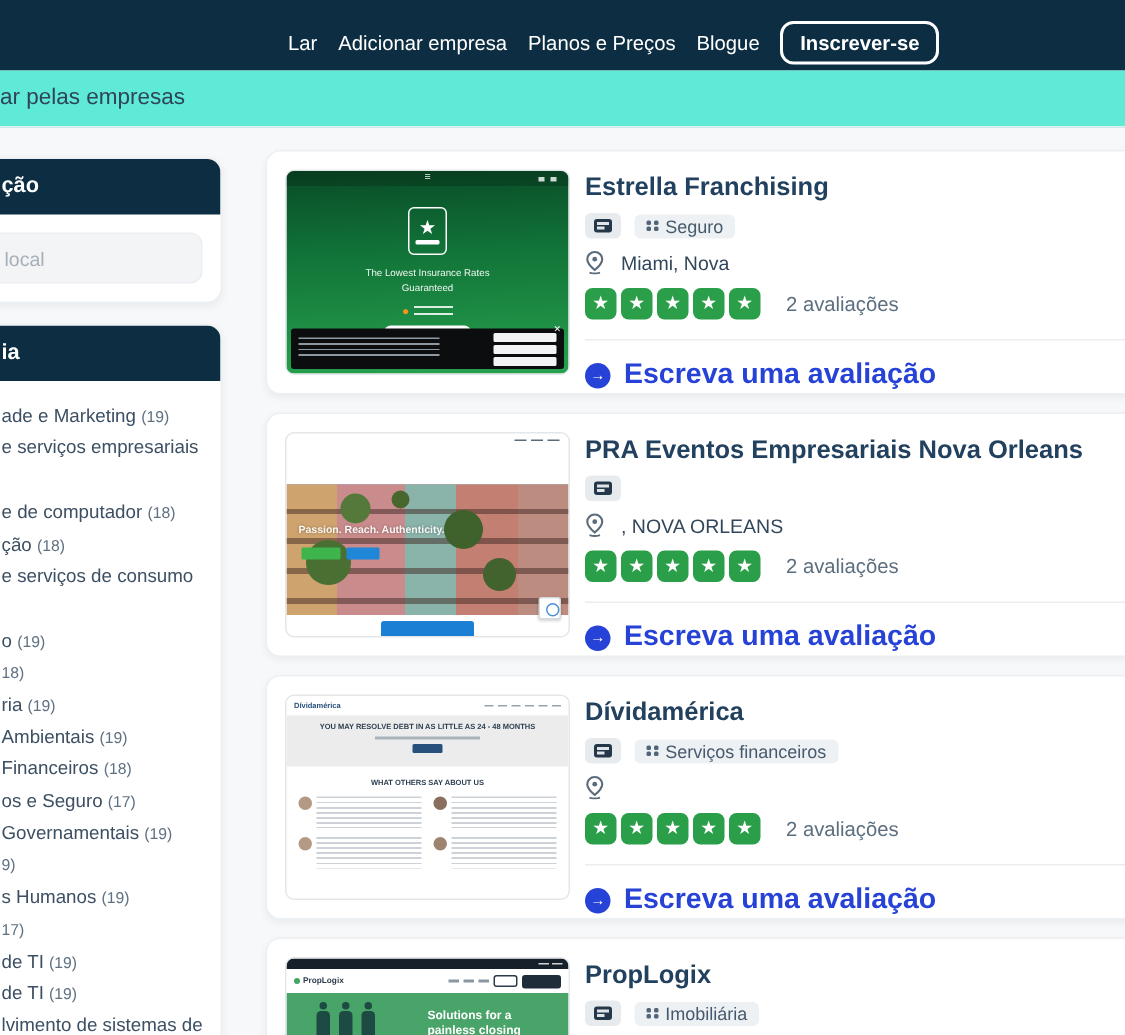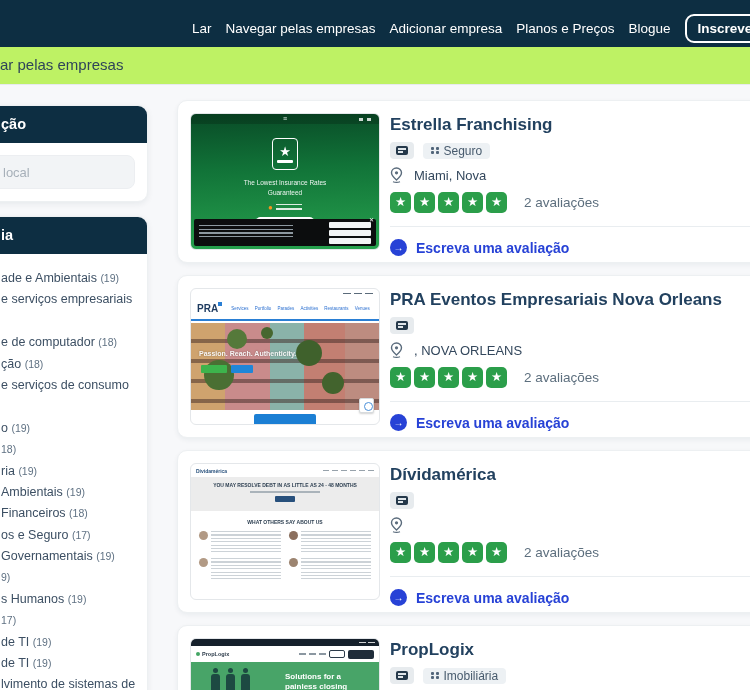--- a/index.html
+++ b/index.html
@@ -18,21 +18,21 @@
     padding-left:192px; padding-top:10px; gap:14px;
   }
   .nav-link { color:#fff; font-size:13.5px; font-weight:normal; white-space:nowrap; cursor:pointer; }
   .nav-items { display:flex; gap:14px; align-items:center; }
   .signup-btn {
     color:#fff; font-size:13.5px; font-weight:bold; white-space:nowrap;
     border:2px solid #fff; border-radius:9px; padding:5px 11px; background:transparent; cursor:pointer;
     font-family:"Liberation Sans", sans-serif;
   }
   
-  .breadcrumb-band { height:38px; background:#bef264; border-bottom:1px solid #e7eaee; line-height:36px; }
+  .breadcrumb-band { height:38px; background:#5eead4; border-bottom:1px solid #e7eaee; line-height:36px; }
   .breadcrumb-text { font-size:15px; color:#2f4459; }
   
   .content { position:relative; height:605px; }
   
   .sidebar { position:absolute; left:-112px; top:20px; width:260px; }
   .side-card { background:#fff; border:1px solid #edf0f2; border-radius:10px; box-shadow:0 2px 6px rgba(15,44,63,.07); margin-bottom:14px; overflow:hidden; }
   .side-head { height:37px; background:#0d2e42; color:#fff; font-weight:bold; font-size:14.5px; line-height:37px; padding-left:112px; }
   .loc-body { padding:12px; }
   .loc-input {
     width:100%; height:34px; background:#f2f4f6; border:1px solid #eceef1; border-radius:8px;
@@ -61,21 +61,21 @@
   .grid-icon { display:grid; grid-template-columns:3px 3px; gap:1.5px; margin-right:5px; }
   .grid-icon i { width:3px; height:3px; background:#51657a; border-radius:1px; }
   .loc-row { display:flex; align-items:center; margin-top:8px; font-size:13px; color:#33475c; white-space:nowrap; }
   .pin-svg { margin-right:11px; flex:none; }
   .stars-row { display:flex; align-items:center; margin-top:9px; }
   .star { width:21px; height:21px; border-radius:5px; background:#2b9e4a; color:#fff; font-size:12.5px; line-height:21px; text-align:center; margin-right:3px; flex:none; }
   .rev-count { margin-left:14px; font-size:13.5px; color:#5d6f7e; }
   .divider { border-top:1px solid #e9edf0; margin-top:13px; }
   .review-row { display:flex; align-items:center; margin-top:12px; cursor:pointer; }
   .arrow-circle { width:17px; height:17px; border-radius:50%; background:#2742d6; color:#fff; font-size:10px; line-height:17px; text-align:center; font-weight:bold; flex:none; }
-  .review-link { margin-left:9px; font-size:14px; font-weight:bold; color:#2742d6; }
+  .review-link { margin-left:9px; font-size:19px; font-weight:bold; color:#2742d6; }
   
   .thumb-estrella { background:linear-gradient(178deg,#094b27 0%,#117338 40%,#27a24e 100%); }
   .est-topbar { height:10px; background:rgba(0,0,0,.18); text-align:center; color:#e8f2ea; font-size:7px; line-height:10px; position:relative; }
   .est-topbar::after { content:""; position:absolute; right:8px; top:3.5px; width:4px; height:3px; background:rgba(255,255,255,.8); box-shadow:-8px 0 0 rgba(255,255,255,.8); }
   .est-logo { width:26px; height:32px; border:1.5px solid #fff; border-radius:4px; margin:14px auto 0; display:flex; flex-direction:column; align-items:center; justify-content:center; color:#fff; }
   .est-logo-star { font-size:13px; line-height:1; }
   .est-logo-bar { width:16px; height:3px; background:#fff; margin-top:2px; border-radius:1px; }
   .est-tag { margin-top:8px; text-align:center; color:rgba(255,255,255,.92); font-size:6.5px; line-height:1.5; }
   .est-pinrow { display:flex; align-items:center; justify-content:center; margin-top:6px; }
   .est-pin { color:#f5941f; font-size:8px; margin-right:3px; line-height:1; }
@@ -138,21 +138,20 @@
   .prop-people { position:absolute; left:20px; top:12px; display:flex; gap:6px; align-items:flex-end; }
   .prop-people i { width:9px; height:20px; background:#1d4a42; border-radius:3px 3px 0 0; position:relative; }
   .prop-people i::before { content:""; position:absolute; top:-6px; left:2px; width:5px; height:5px; border-radius:50%; background:#1d4a42; }
 </style>
 </head>
 <body>
 
 <div class="topnav">
   <div class="nav-items">
       <span class="nav-link">Lar</span>
-      <span class="nav-link">Navegar pelas empresas</span>
       <span class="nav-link">Adicionar empresa</span>
       <span class="nav-link">Planos e Preços</span>
       <span class="nav-link">Blogue</span>
     </div>
   <button class="signup-btn">Inscrever-se</button>
 </div>
 
 <div class="breadcrumb-band">
   <span class="breadcrumb-text">ar pelas empresas</span>
 </div>
@@ -162,21 +161,21 @@
   <div class="sidebar">
     <div class="side-card">
       <div class="side-head">ção</div>
       <div class="loc-body">
         <input class="loc-input" type="text" placeholder="local" style="">
       </div>
     </div>
     <div class="side-card">
       <div class="side-head">ia</div>
       <div class="cat-body">
-          <div class="cat-row"><span class="cat-label">ade e Ambientais </span><span class="cat-count">(19)</span></div>
+          <div class="cat-row"><span class="cat-label">ade e Marketing </span><span class="cat-count">(19)</span></div>
           <div class="cat-row"><span class="cat-label">e serviços empresariais</span><span class="cat-count"></span></div>
           <div class="cat-row"><span class="cat-label"></span><span class="cat-count"></span></div>
           <div class="cat-row"><span class="cat-label">e de computador </span><span class="cat-count">(18)</span></div>
           <div class="cat-row"><span class="cat-label">ção </span><span class="cat-count">(18)</span></div>
           <div class="cat-row"><span class="cat-label">e serviços de consumo</span><span class="cat-count"></span></div>
           <div class="cat-row"><span class="cat-label"></span><span class="cat-count"></span></div>
           <div class="cat-row"><span class="cat-label">o </span><span class="cat-count">(19)</span></div>
           <div class="cat-row"><span class="cat-label"></span><span class="cat-count">18)</span></div>
           <div class="cat-row"><span class="cat-label">ria </span><span class="cat-count">(19)</span></div>
           <div class="cat-row"><span class="cat-label">Ambientais </span><span class="cat-count">(19)</span></div>
@@ -262,31 +261,20 @@
       </div>
     </div>
 
     <div class="card">
       <div class="thumb">
         <div class="pra-top">
             <i></i>
             <i></i>
             <i></i>
           </div>
-        <div class="pra-nav">
-          <span class="pra-logo">PRA</span>
-          <span class="pra-links">
-              <span>Services</span>
-              <span>Portfolio</span>
-              <span>Parades</span>
-              <span>Activities</span>
-              <span>Restaurants</span>
-              <span>Venues</span>
-            </span>
-        </div>
         <div class="pra-photo">
           <span class="pra-plants"></span>
           <div class="pra-caption">Passion. Reach. Authenticity.</div>
           <div class="pra-btns">
               <span class="g"></span>
               <span class="b"></span>
             </div>
         </div>
         <div class="pra-bluebtn"></div>
         <div class="pra-captcha"></div>
@@ -359,20 +347,29 @@
               <span class="div-lines"></span>
             </div>
         </div>
       </div>
       <div class="info">
         <div class="title">Dívidamérica</div>
         <div class="meta-row">
           <span class="badge">
               <span class="badge-glyph"></span>
             </span>
+          <span class="chip">
+            <span class="grid-icon">
+                <i></i>
+                <i></i>
+                <i></i>
+                <i></i>
+              </span>
+            <span>Serviços financeiros</span>
+          </span>
         </div>
         <div class="loc-row">
           <svg class="pin-svg" width="13" height="16" viewBox="0 0 13 16">
             <path d="M6.5 1 C3.6 1 1.5 3.2 1.5 5.8 C1.5 8.8 6.5 13 6.5 13 C6.5 13 11.5 8.8 11.5 5.8 C11.5 3.2 9.4 1 6.5 1 Z" fill="none" stroke="#5a6b7c" stroke-width="1.4"></path>
             <circle cx="6.5" cy="5.8" r="1.6" fill="#5a6b7c"></circle>
             <path d="M3 14.7 Q6.5 16 10 14.7" fill="none" stroke="#5a6b7c" stroke-width="1.2"></path>
           </svg>
         </div>
         <div class="stars-row">
           <span class="star">★</span>

